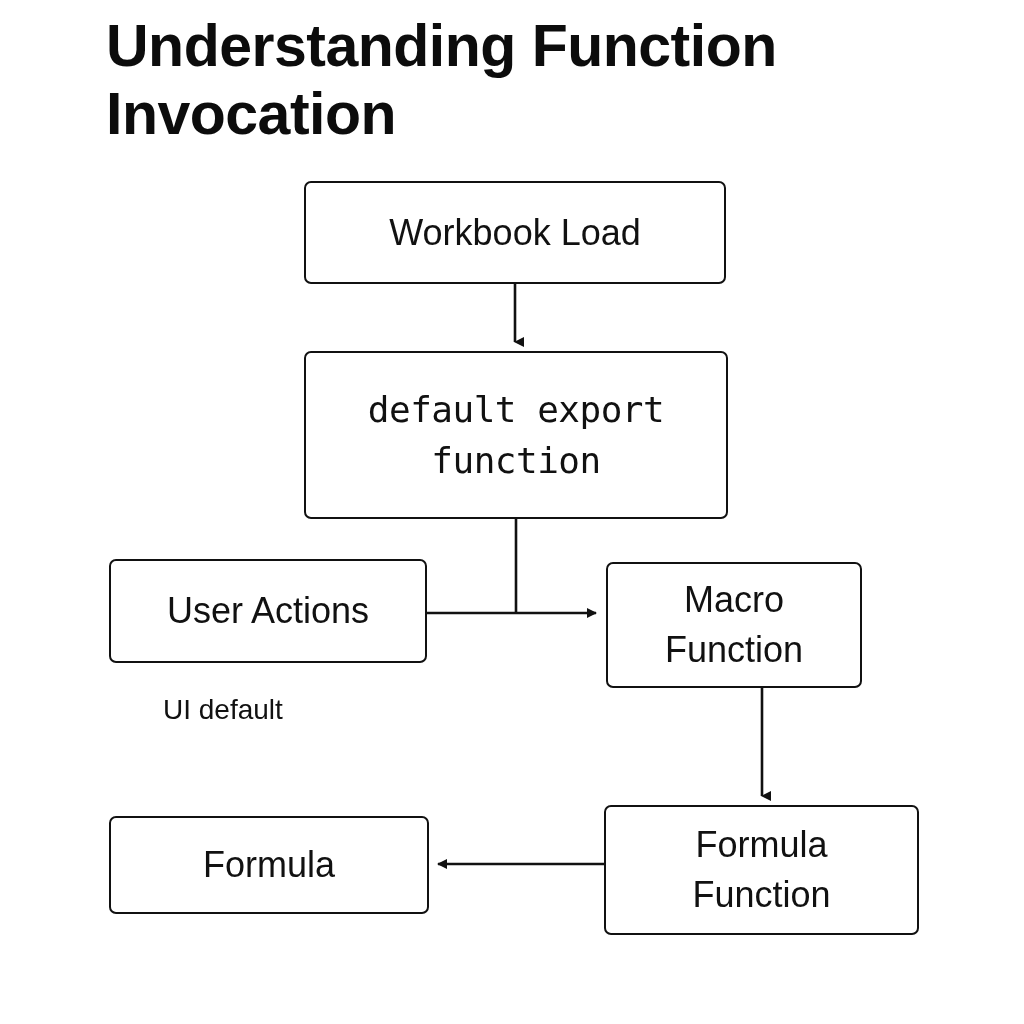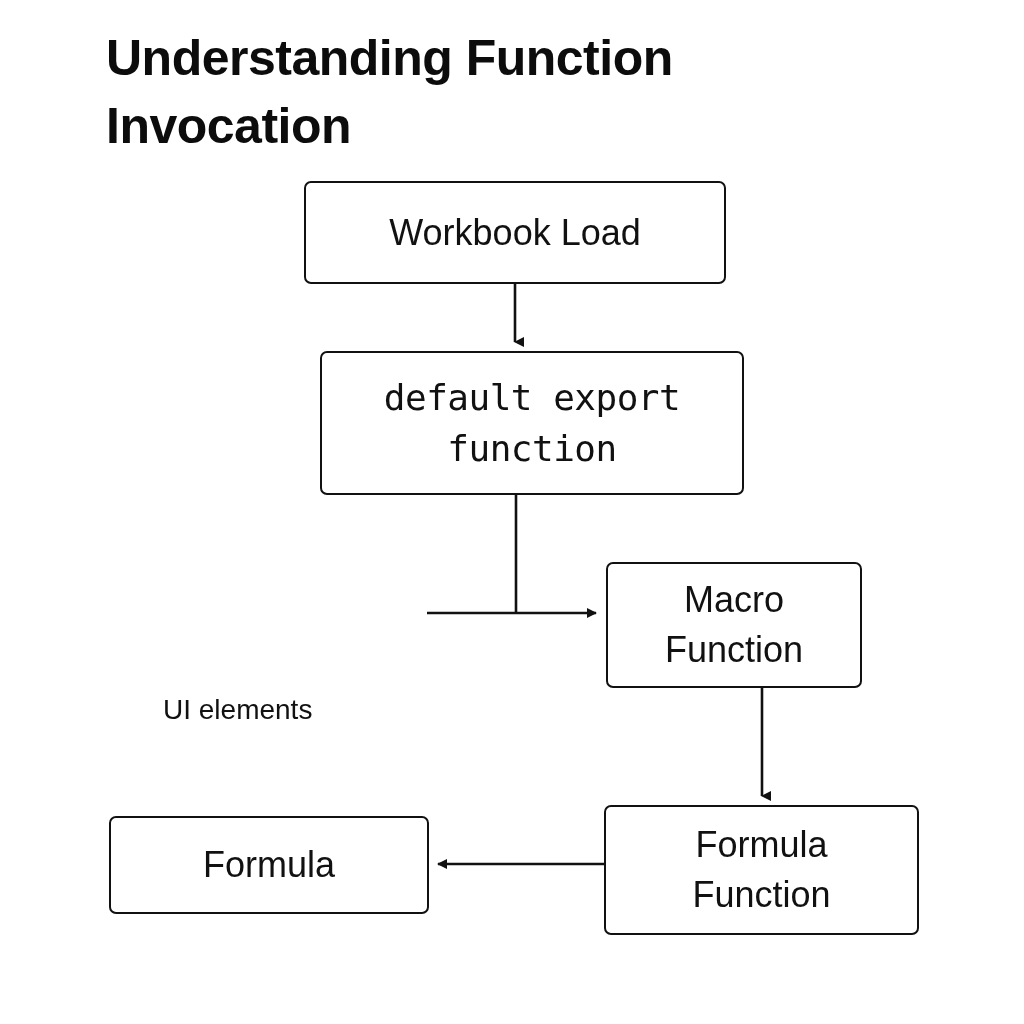--- a/index.html
+++ b/index.html
@@ -18,25 +18,25 @@
     position: relative;
     width: 1024px;
     height: 1024px;
     background: #ffffff;
   }
 
   
   #diagram-title {
     position: absolute;
     left: 106px;
-    top: 24px;
+    top: 12px;
     width: 780px;
     font-family: "Liberation Sans", sans-serif;
     font-weight: 700;
-    font-size: 50px;
+    font-size: 59px;
     line-height: 68px;
     letter-spacing: -0.5px;
     color: #0c0c0c;
     white-space: pre-line;
   }
 
   
   .node {
     position: absolute;
     box-sizing: border-box;
@@ -65,21 +65,21 @@
     letter-spacing: -0.5px;
   }
 
   
   #node-workbook-load {
     left: 304px; top: 181px; width: 422px; height: 103px;
   }
   #node-workbook-load .node-label { font-size: 36px; line-height: 44px; }
 
   #node-default-export {
-    left: 320px; top: 351px; width: 424px; height: 144px;
+    left: 304px; top: 351px; width: 424px; height: 168px;
   }
   #node-default-export .node-label { font-size: 36px; line-height: 51px; }
 
   #node-user-actions {
     left: 109px; top: 559px; width: 318px; height: 104px;
   }
   #node-user-actions .node-label { font-size: 36px; line-height: 44px; }
 
   #node-macro-function {
     left: 606px; top: 562px; width: 256px; height: 126px;
@@ -159,30 +159,33 @@
 
   <div class="node" id="node-workbook-load">
     <span class="node-label sans-label">Workbook Load</span>
   </div>
 
   <div class="node" id="node-default-export">
     <span class="node-label mono-label">default export
 function</span>
   </div>
 
+  <div class="node" id="node-user-actions">
+    <span class="node-label sans-label">User Actions</span>
+  </div>
 
   <div class="node" id="node-macro-function">
     <span class="node-label sans-label">Macro
 Function</span>
   </div>
 
   <div class="node" id="node-formula">
     <span class="node-label sans-label">Formula</span>
   </div>
 
   <div class="node" id="node-formula-function">
     <span class="node-label sans-label">Formula
 Function</span>
   </div>
 
-  <div id="caption-ui-elements">UI elements</div>
+  <div id="caption-ui-elements">UI default</div>
 
 </div>
 
 </body></html>

